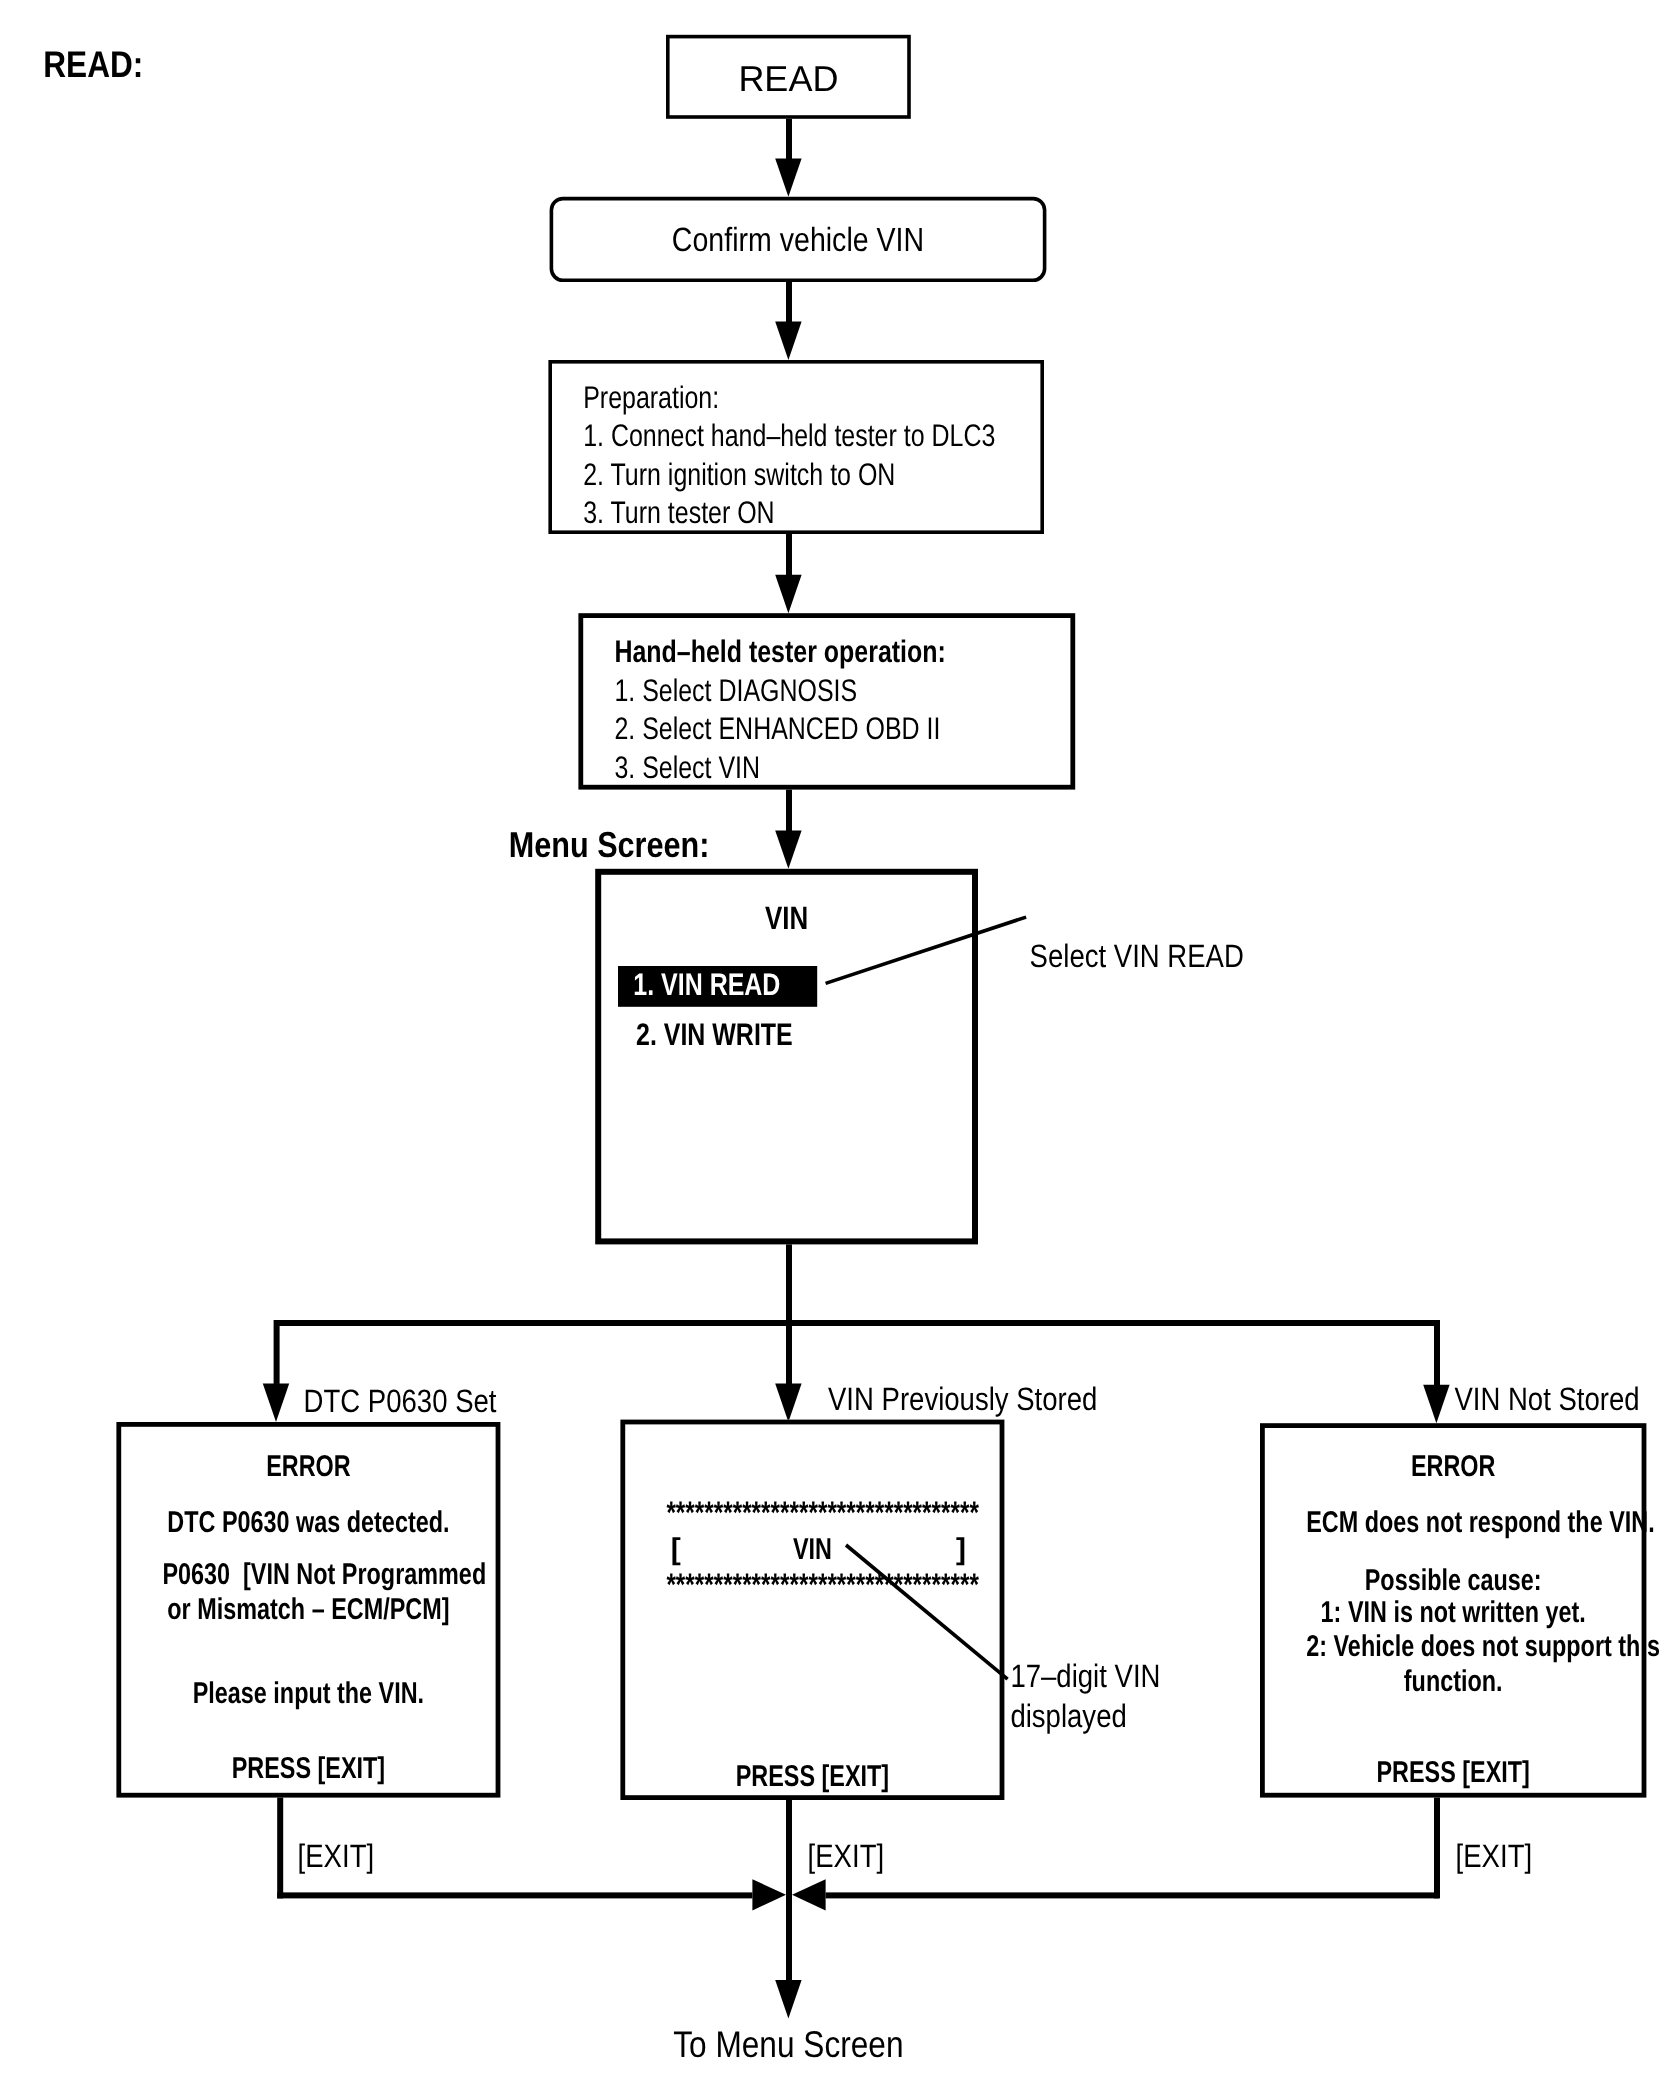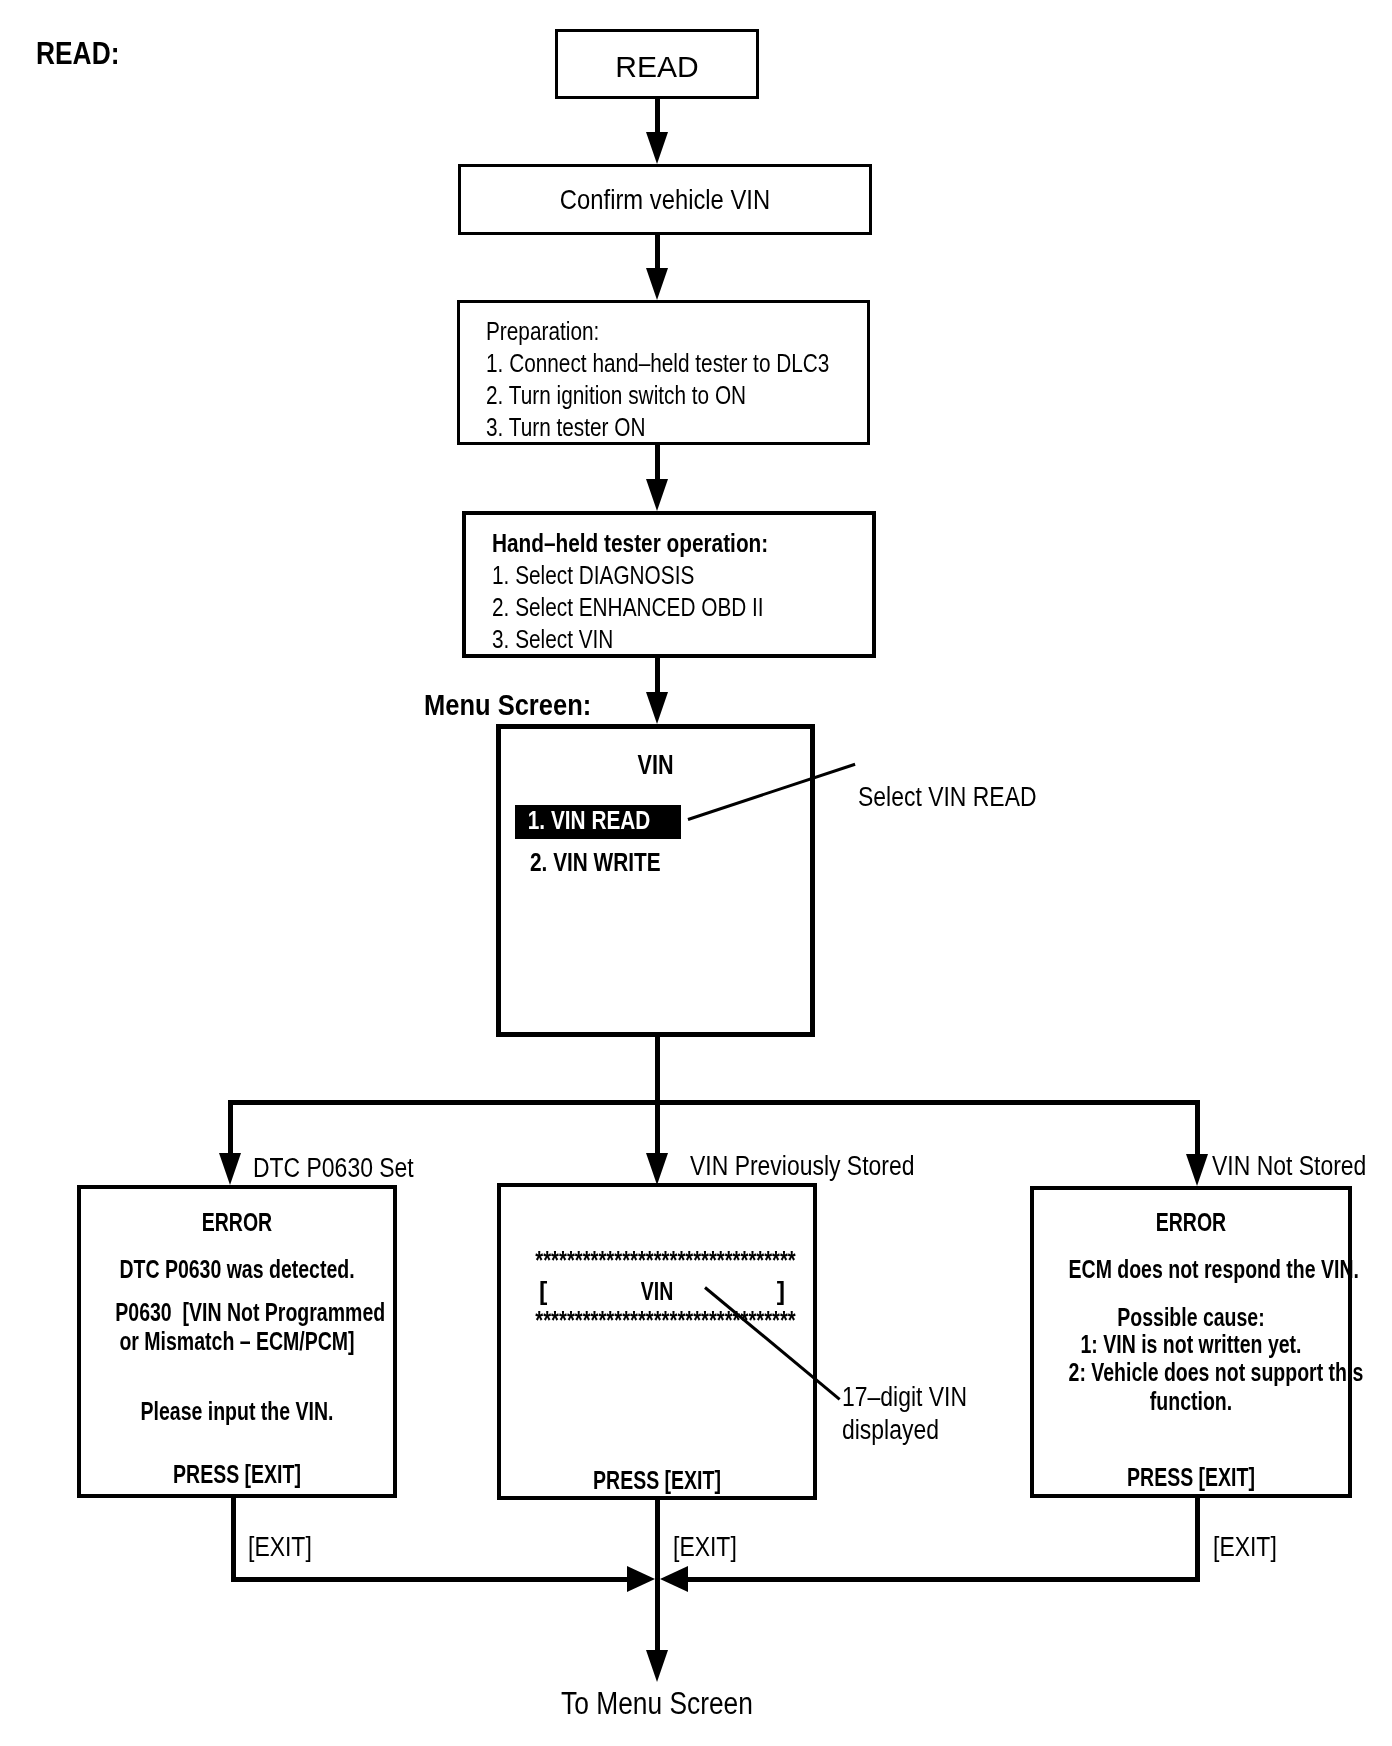--- a/index.html
+++ b/index.html
@@ -4,21 +4,21 @@
 <style>
   html,body { margin:0; padding:0; background:#fff; }
   #canvas {
     position:relative; width:1392px; height:1746px; background:#ffffff;
     font-family:"Liberation Sans","DejaVu Sans",sans-serif; color:#000;
     overflow:hidden;
     padding-left:42px;
   }
   
   .fbox { position:absolute; background:#fff; border:3px solid #000; box-sizing:border-box; }
-  .b4 { border-width:4px; }
+  .b4 { border-width:4px;margin-left:20px; }
   .b5 { border-width:5px; }
 
   
   .vline { position:absolute; width:5px; background:#000; }
   .hline { position:absolute; height:5px; background:#000; }
   .thin  { position:absolute; height:3px; background:#000; transform-origin:0 50%; }
   .ar-down  { position:absolute; width:0; height:0;
               border-left:11px solid transparent; border-right:11px solid transparent;
               border-top:32px solid #000; }
   .ar-right { position:absolute; width:0; height:0;
@@ -55,21 +55,21 @@
 
   <div class="t bold nrw" style="left:36px; top:36px; font-size:31px;">READ:</div>
 
   <div class="fbox" style="left:555px; top:29px; width:204px; height:70px;">
     <div class="center-text" style="top:18px; font-size:30px;">READ</div>
   </div>
 
   <div class="vline" style="left:655px; top:99px; height:36px;"></div>
   <div class="ar-down" style="left:646px; top:132px;"></div>
 
-  <div class="fbox" style="left:458px; top:164px; width:414px; height:71px;">
+  <div class="fbox" style="left:458px; top:164px; width:414px; height:71px;border-radius:11px;">
     <div class="center-text" style="top:17px; font-size:28px; transform:scaleX(.85); transform-origin:center top;">Confirm vehicle VIN</div>
   </div>
 
   <div class="vline" style="left:655px; top:235px; height:36px;"></div>
   <div class="ar-down" style="left:646px; top:268px;"></div>
 
   <div class="fbox listbox" style="left:457px; top:300px; width:413px; height:145px;">
     <div>Preparation:</div>
     <div>1. Connect hand–held tester to DLC3</div>
     <div>2. Turn ignition switch to ON</div>

